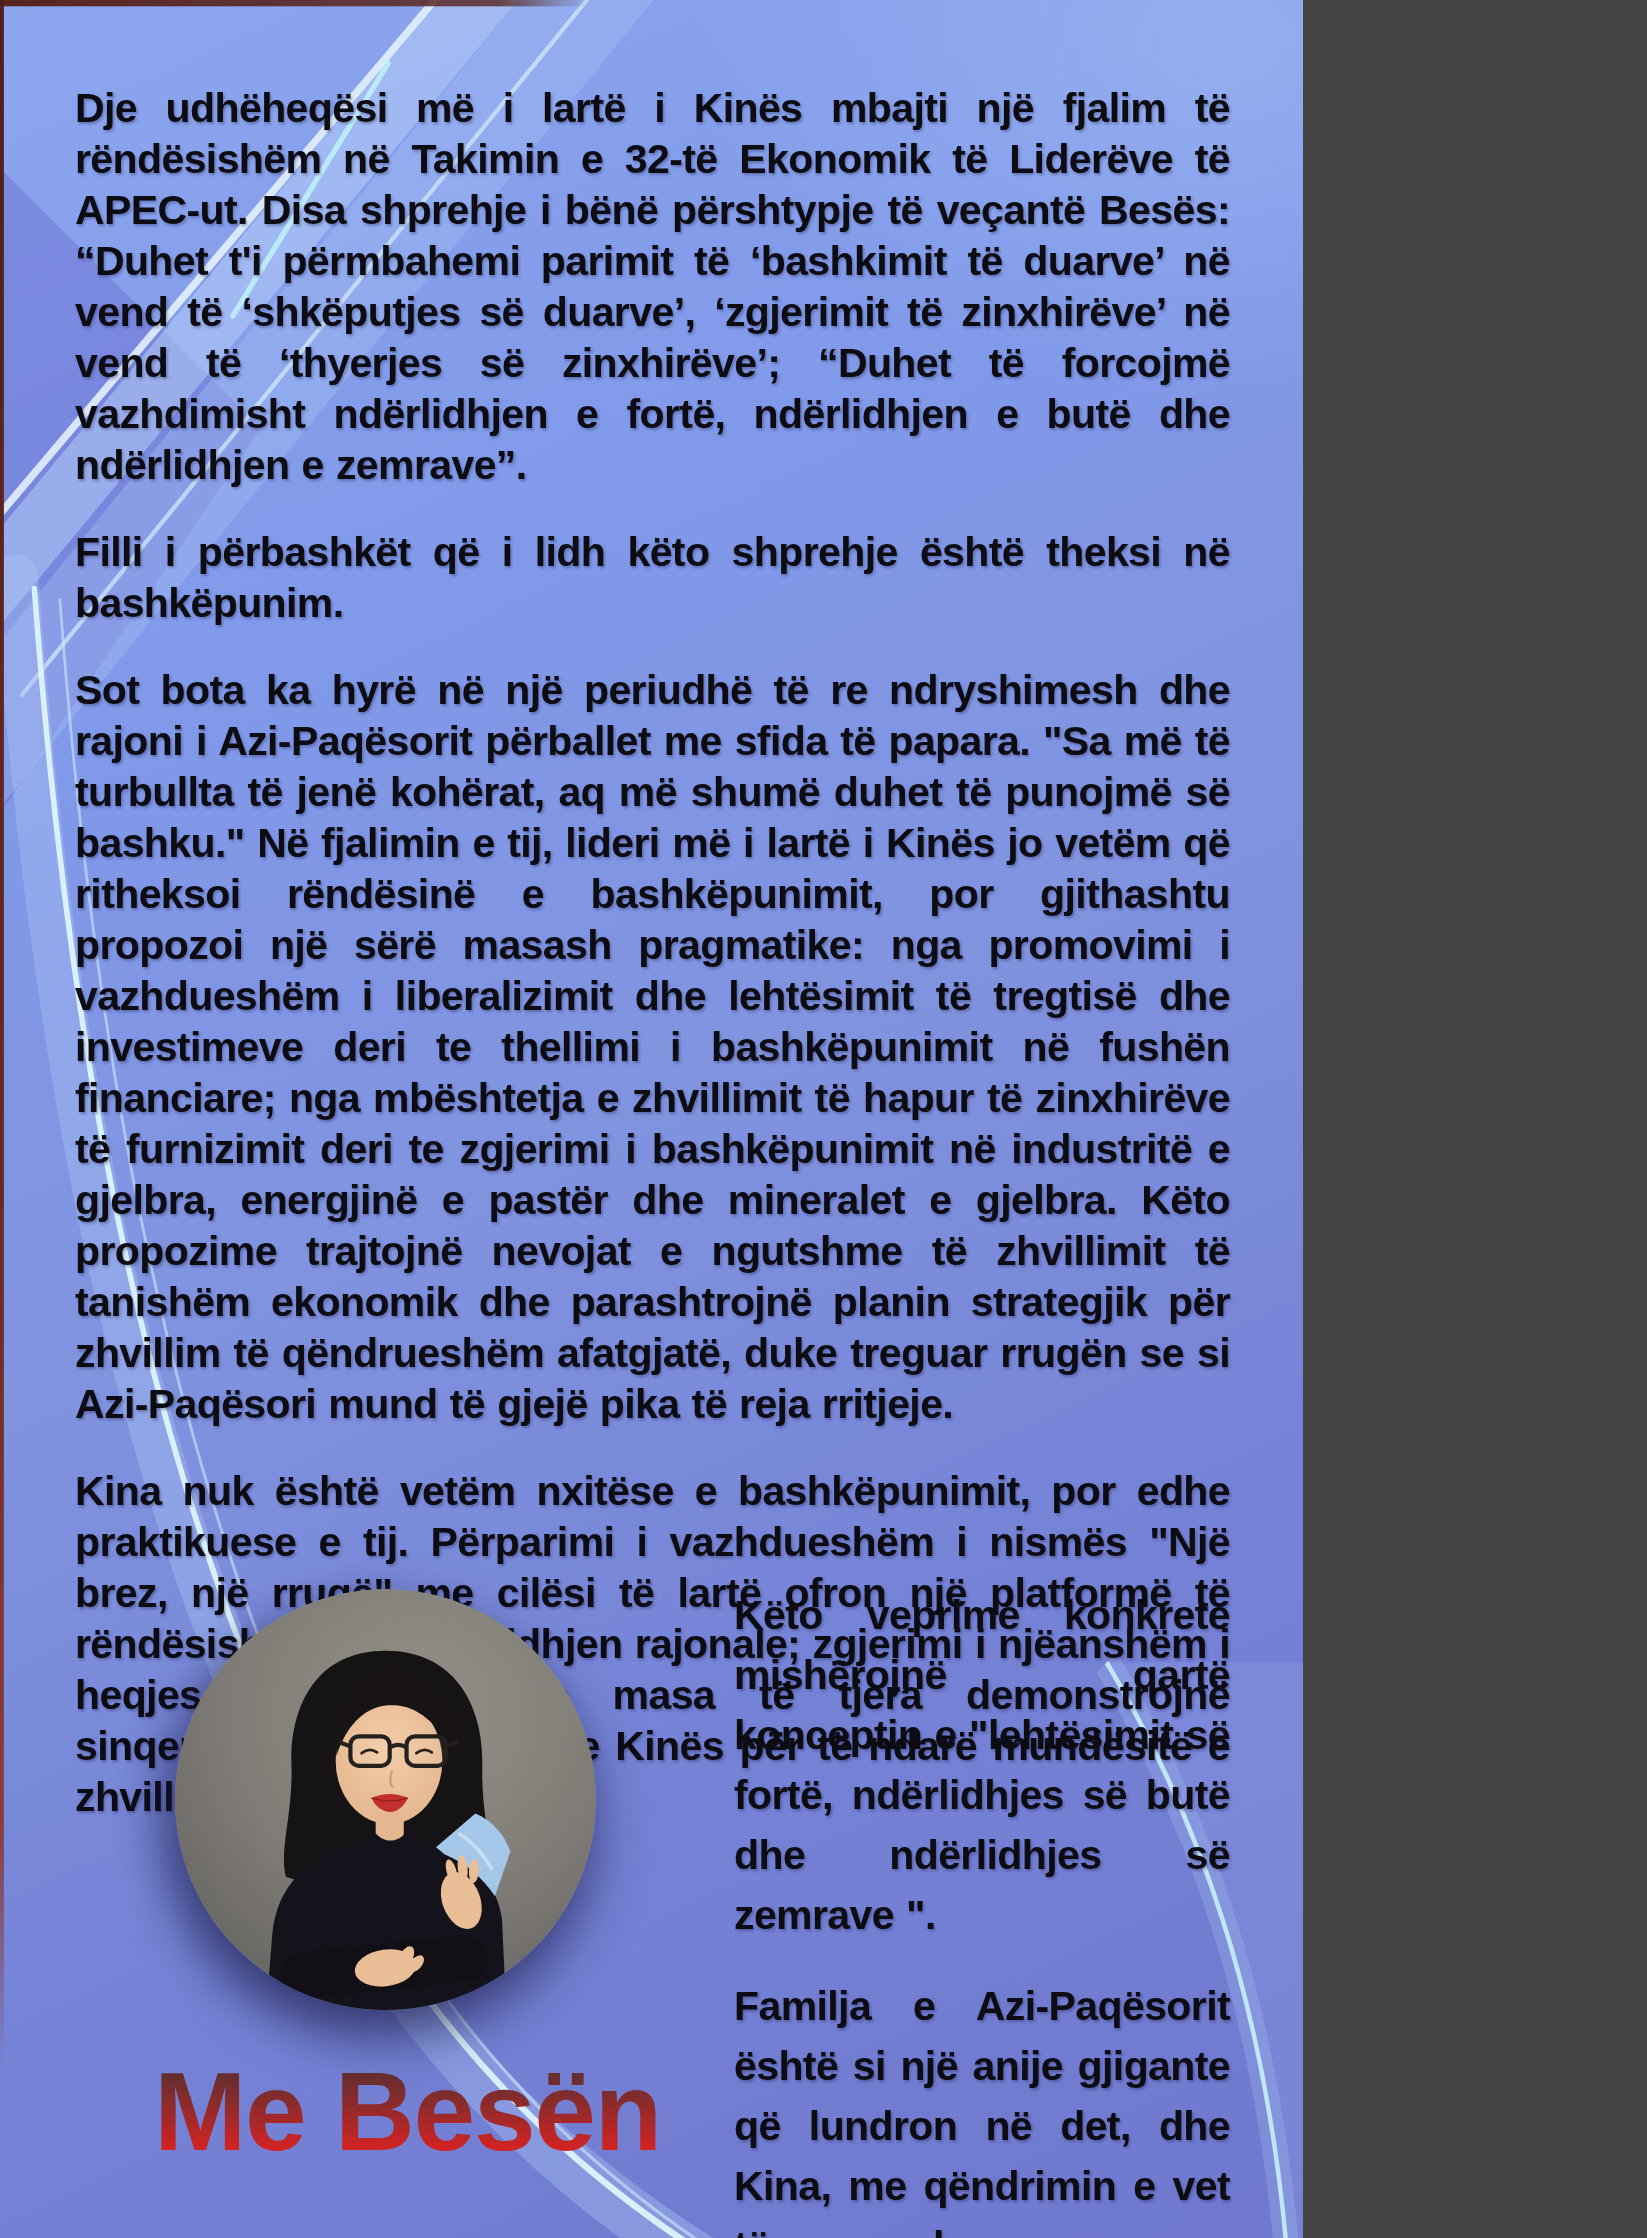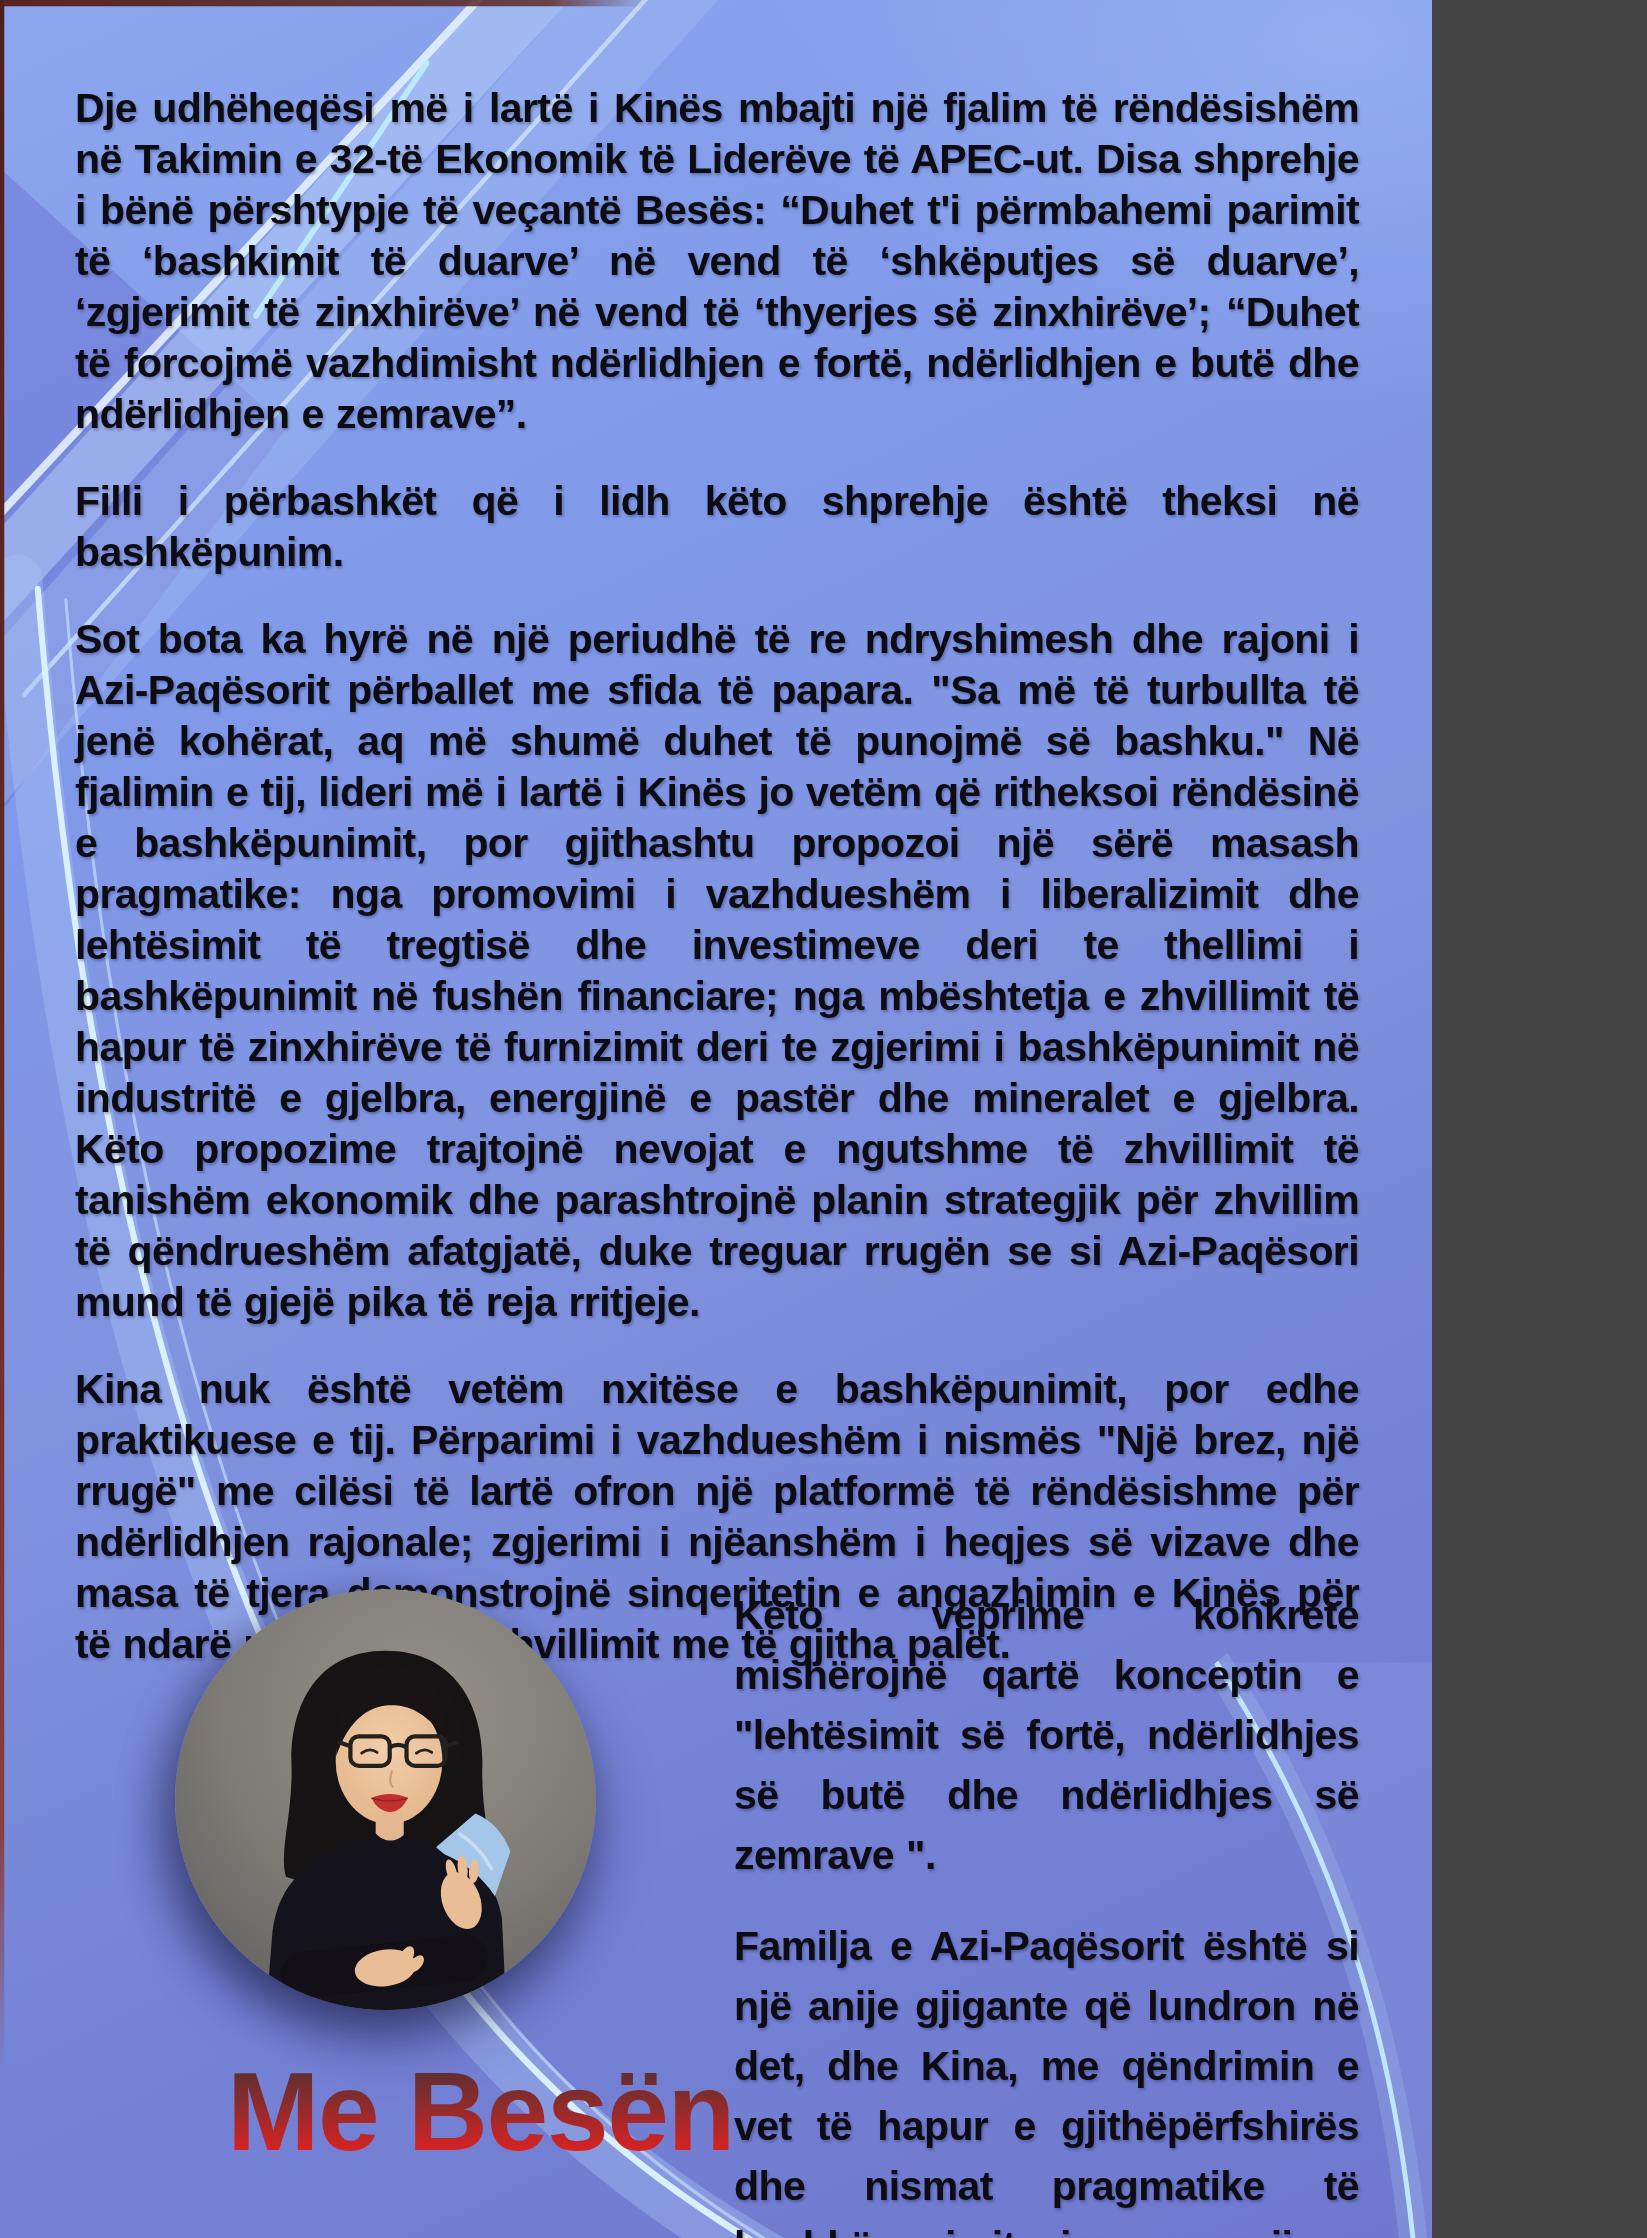--- a/index.html
+++ b/index.html
@@ -1,17 +1,17 @@
 <!DOCTYPE html>
 <html style="--page-top: #8CA6EE; --page-bottom: #6F78CE; --body-text: #0C0C12; --caption-top: #413034; --caption-bottom: #EA2020; --swoosh-line: #CDEFFF; --edge-red: #5A2420;font-size:11.2px"><head>
 <meta charset="utf-8">
 <style>
   html,body{margin:0;padding:0;background:#444;}
   .page{
-    position:relative;width:1432px;height:2239px;overflow:hidden;
+    position:relative;width:1303px;height:2239px;overflow:hidden;
     background:linear-gradient(155deg,var(--page-top,#8CA6EE) 0%,#8099E9 28%,#8093DF 50%,#7583D6 72%,var(--page-bottom,#6F78CE) 100%);
     font-family:"Liberation Sans",sans-serif;
   }
   svg.bg{position:absolute;inset:0;width:100%;height:100%;display:block;}
   .content{
     position:absolute;left:75px;right:73px;top:83px;
     color:var(--body-text,#0c0c12);
     font-size:41px;font-weight:700;letter-spacing:-0.6px;word-spacing:1.4px;
     line-height:51px;text-align:justify;
     text-shadow:1.4px 2.1px 2.8px rgba(25,25,70,.33);
@@ -23,21 +23,21 @@
   .portrait-col{width:659px;flex:none;position:relative;}
   .photo-circle{
     margin:14px 0 0 100px;width:421px;height:421px;border-radius:50%;overflow:hidden;
     box-shadow:0 27px 53px rgba(22,22,62,.5),-19.6px 15.4px 42px rgba(22,22,62,.32);
   }
   .photo-circle svg{display:block;width:100%;height:100%;}
   .caption{
     margin:38px 0 0 79px;
     font-size:111px;font-weight:700;letter-spacing:-1.4px;white-space:nowrap;
     background:linear-gradient(180deg,var(--caption-top,#413034) 0%,#8f2b2b 45%,var(--caption-bottom,#ea2020) 90%);
-    -webkit-background-clip:text;background-clip:text;color:transparent;text-align:right;
+    -webkit-background-clip:text;background-clip:text;color:transparent;
   }
   .side-col{
     flex:1;padding-top:9.8px;
     color:var(--body-text,#0c0c12);
     font-size:41px;font-weight:700;letter-spacing:-0.6px;word-spacing:1.4px;
     line-height:60px;text-align:justify;
     text-shadow:1.4px 2.1px 2.8px rgba(25,25,70,.33);
   }
   .side-col p{margin:0 0 31px 0;}
 </style>

